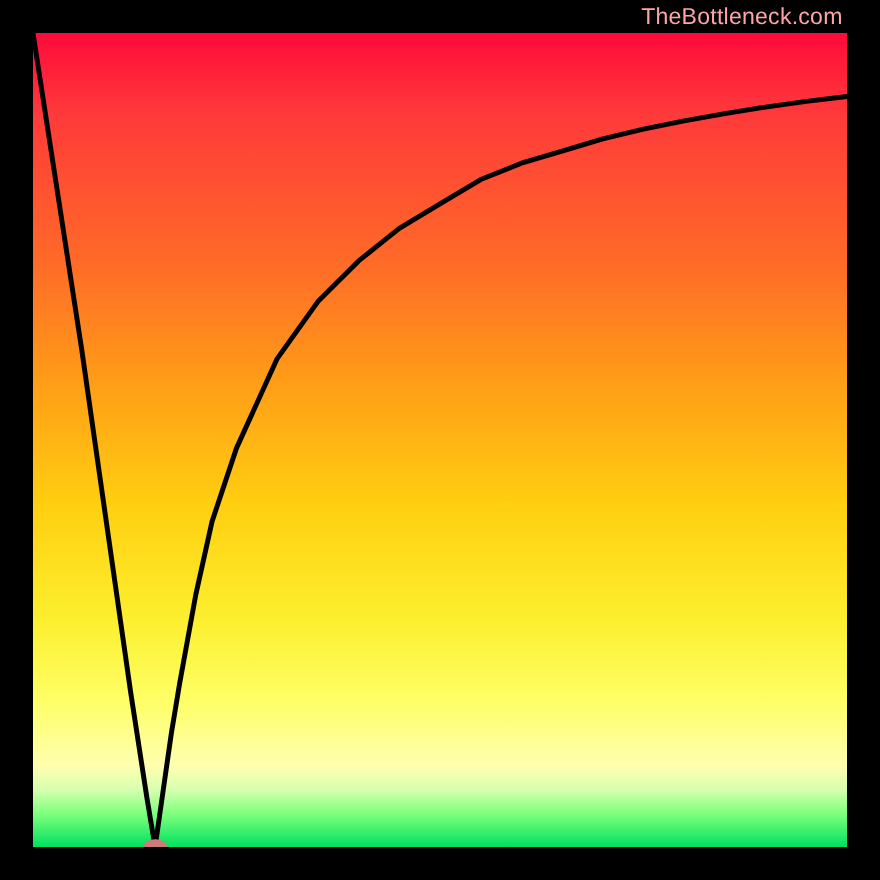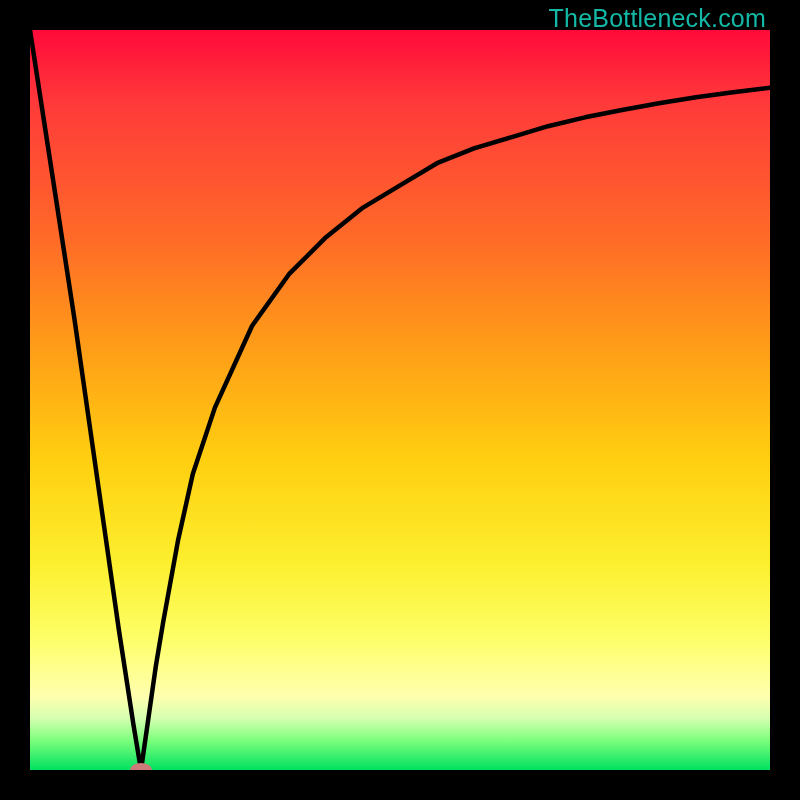--- a/index.html
+++ b/index.html
@@ -36,22 +36,22 @@
       #ffffaf 90%,
       #d6ffb0 93%,
       #7cff7c 96%,
       #00e060 100%
     );
   }
   .watermark {
     position: absolute;
     top: 4px;
     right: 34px;
-    color: #14b8a6;
-    font-size: 25px;
+    color: #fca5a5;
+    font-size: 21px;
     letter-spacing: 0.2px;
     user-select: none;
   }
   svg {
     position: absolute;
     left: 0;
     top: 0;
     width: 740px;
     height: 740px;
   }

